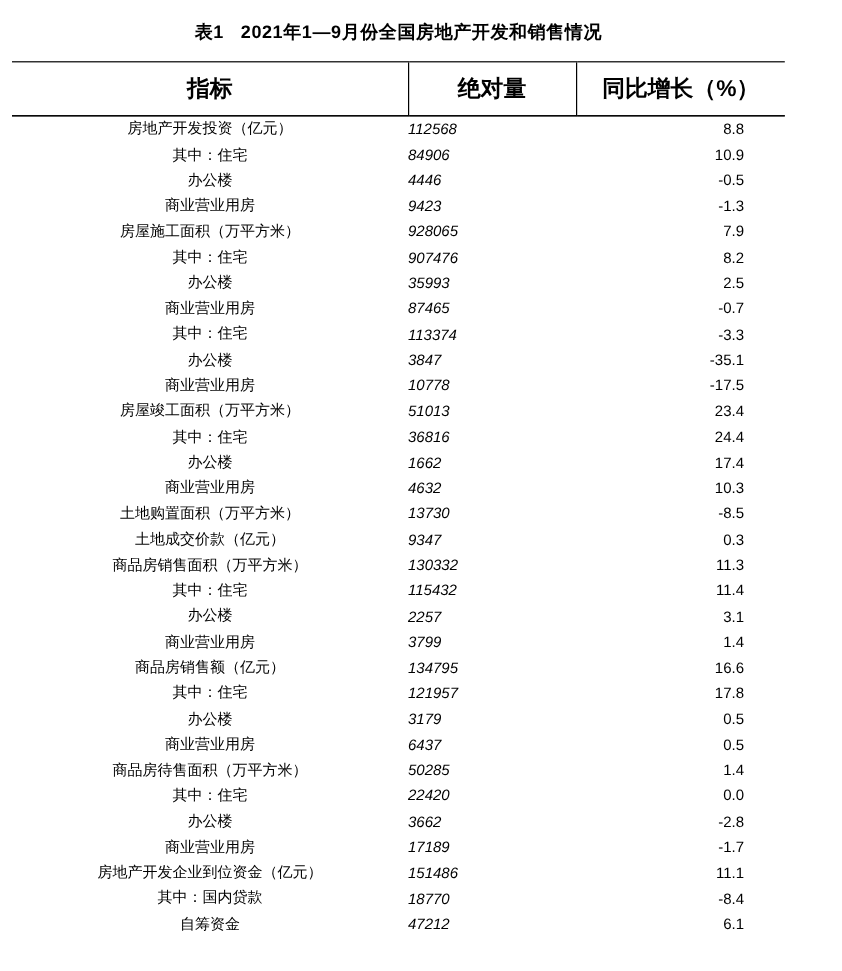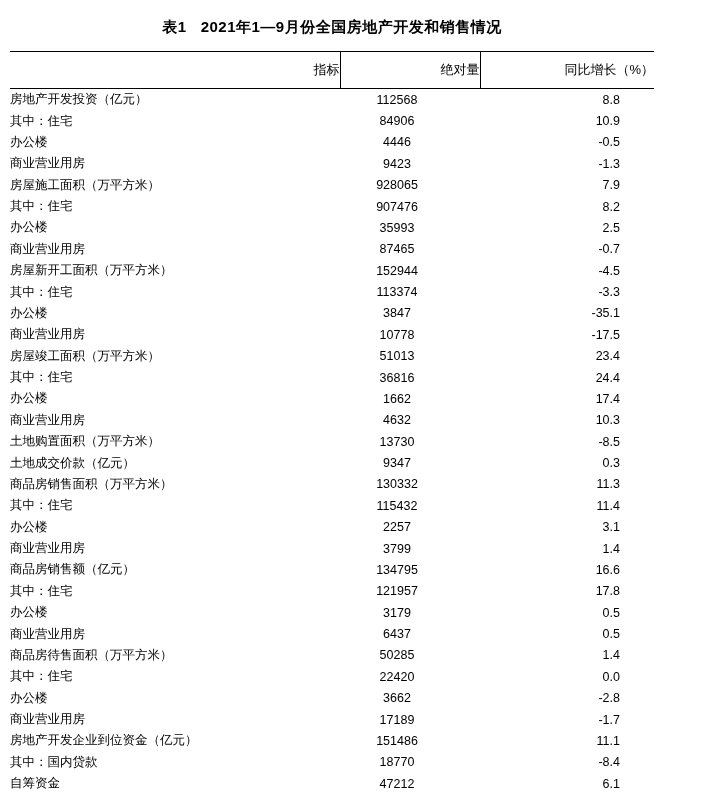--- a/index.html
+++ b/index.html
@@ -36,42 +36,43 @@
     border-collapse: collapse;
     width: 644px;
     margin: 0 auto;
     table-layout: fixed;
   }
   table.data col.c-ind { width: 330px; }
   table.data col.c-abs { width: 140px; }
   table.data col.c-yoy { width: 174px; }
 
   table.data thead th {
-    font-size: 13px;
-    font-weight: normal;
-    text-align: right;
+    font-size: 19px;
+    font-weight: bold;
+    text-align: center;
     padding: 9px 0 9px 0;
     border-top: 1.3px solid #000;
     border-bottom: 1.3px solid #000;
   }
   table.data thead th.sep {
     border-left: 1.1px solid #000;
   }
   table.data tbody td {
     font-size: 12.5px;
     padding: 2.2px 0;
     vertical-align: middle;
     white-space: nowrap;
   }
   table.data tbody td.ind {
+    text-align: center;
+  }
+  table.data tbody td.num {
     text-align: left;
-  }
-  table.data tbody td.num {
-    text-align: center;
     padding-right: 26px;
+    font-style: italic;
   }
   table.data tbody td.yoy {
     text-align: right;
     padding-right: 34px;
   }
   
   .lvl0 { padding-left: 36px; }
   .lvl1 { padding-left: 58px; }
   .lvl2 { padding-left: 82px; }
 </style>
@@ -132,25 +133,20 @@
           <td class="ind lvl2">办公楼</td>
           <td class="num">35993</td>
           <td class="yoy">2.5</td>
         </tr>
         <tr>
           <td class="ind lvl2">商业营业用房</td>
           <td class="num">87465</td>
           <td class="yoy">-0.7</td>
         </tr>
         <tr>
-          <td class="ind lvl0">房屋新开工面积（万平方米）</td>
-          <td class="num">152944</td>
-          <td class="yoy">-4.5</td>
-        </tr>
-        <tr>
           <td class="ind lvl1">其中：住宅</td>
           <td class="num">113374</td>
           <td class="yoy">-3.3</td>
         </tr>
         <tr>
           <td class="ind lvl2">办公楼</td>
           <td class="num">3847</td>
           <td class="yoy">-35.1</td>
         </tr>
         <tr>

